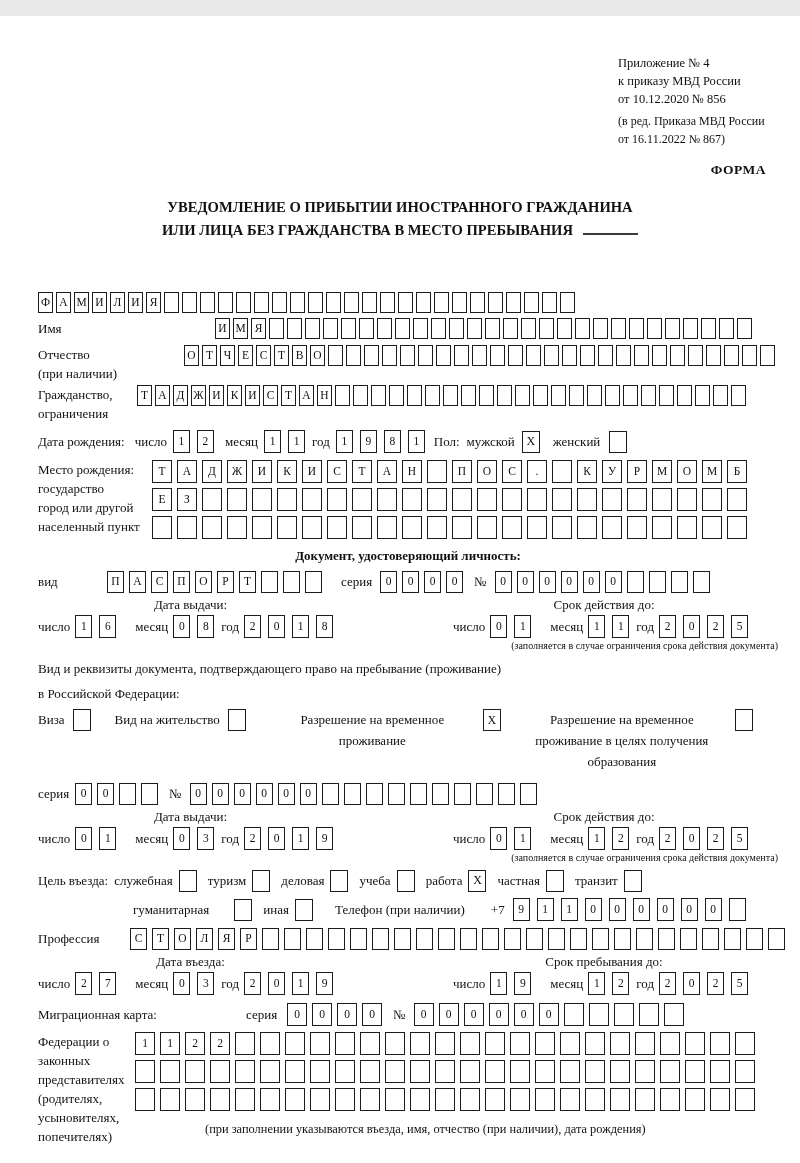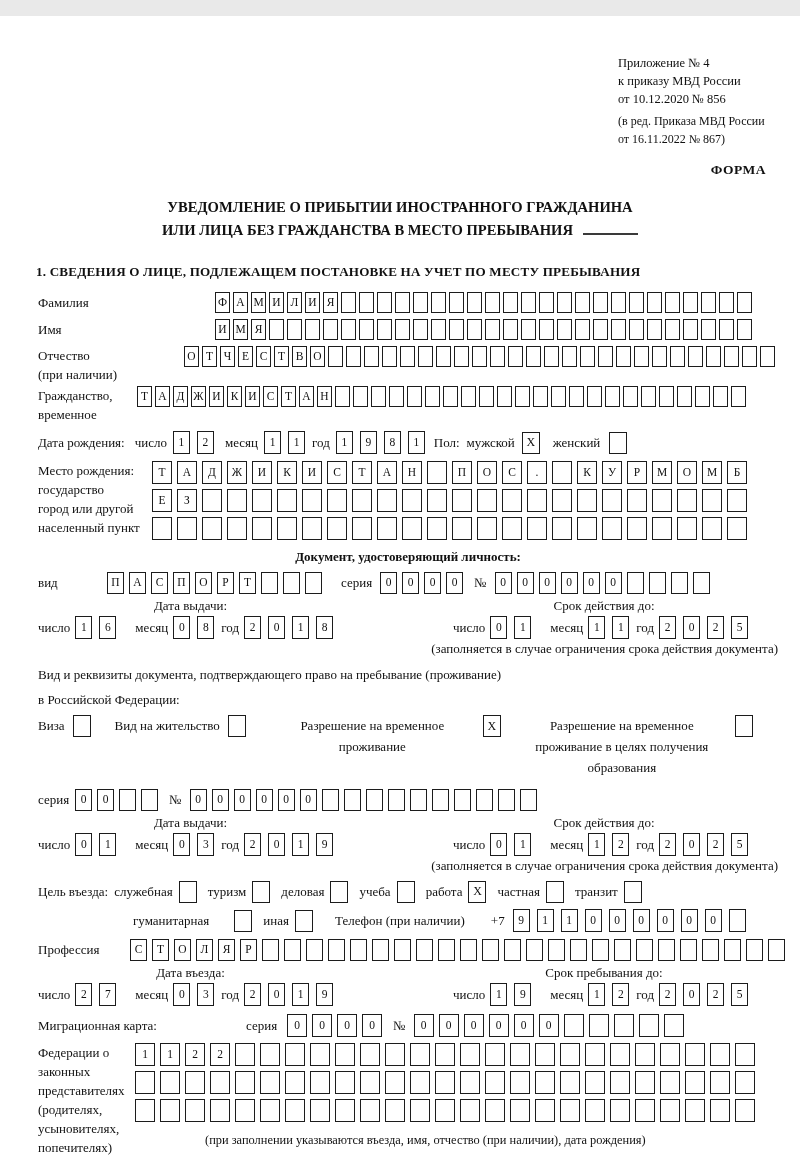--- a/index.html
+++ b/index.html
@@ -55,21 +55,21 @@
   .mr6 { margin-right:6px; } .ml10 { margin-left:10px; } .ml16 { margin-left:16px; } .ml24 { margin-left:24px; }
 
   .dblock { display:flex; margin:3px 0 2px; }
   .dcol { flex:none; }
   .dcol .head { text-align:center; margin-bottom:2px; }
   .dcol .vals { display:flex; align-items:center; }
   .dcol1 { width:305px; }
   .dcol2 { margin-left:110px; }
   .dlbl { margin-right:5px; }
   .dlbl.after { margin-left:12px; }
-  .note { text-align:right; font-size:13px; margin:1px 0 6px; }
+  .note { text-align:right; font-size:10px; margin:1px 0 6px; }
 
   .intro { line-height:23px; margin-bottom:2px; }
 
   .optrow { display:flex; align-items:flex-start; margin:4px 0 10px; }
   .opt { display:flex; align-items:flex-start; }
   .opt .olbl { margin-right:8px; line-height:21px; }
   .opt .wrap { text-align:center; line-height:21px; }
   .w-opt3 { width:205px; }
   .w-opt4 { width:210px; }
 
@@ -93,26 +93,24 @@
     </div>
   </div>
 
   <div class="forma">ФОРМА</div>
 
   <div class="title">
     <div>УВЕДОМЛЕНИЕ О ПРИБЫТИИ ИНОСТРАННОГО ГРАЖДАНИНА</div>
     <div><span>ИЛИ ЛИЦА БЕЗ ГРАЖДАНСТВА В МЕСТО ПРЕБЫВАНИЯ</span><span class="blank"></span></div>
   </div>
 
-  <div class="sec1">1. СВЕДЕНИЯ О ЛИЦЕ, ПОДЛЕЖАЩЕМ ПОСТАНОВКЕ НА УЧЕТ ПО МЕСТУ ПРЕБЫВАНИЯ</div>
 
   <div class="form-body">
 
     <div class="frow">
-      <span class="lbl w-surname">Фамилия</span>
       <span class="cells c-sm">
           <span class="cell">Ф</span>
           <span class="cell">А</span>
           <span class="cell">М</span>
           <span class="cell">И</span>
           <span class="cell">Л</span>
           <span class="cell">И</span>
           <span class="cell">Я</span>
           <span class="cell"></span>
           <span class="cell"></span>
@@ -214,21 +212,21 @@
           <span class="cell"></span>
           <span class="cell"></span>
           <span class="cell"></span>
           <span class="cell"></span>
         </span>
     </div>
 
     <div class="frow" style="margin-bottom:7px;">
       <span class="stack w-citiz">
         <span class="lbl2">Гражданство,</span>
-        <span class="lbl2">временное</span>
+        <span class="lbl2">ограничения</span>
       </span>
       <span class="cells c-sm">
           <span class="cell">Т</span>
           <span class="cell">А</span>
           <span class="cell">Д</span>
           <span class="cell">Ж</span>
           <span class="cell">И</span>
           <span class="cell">К</span>
           <span class="cell">И</span>
           <span class="cell">С</span>

